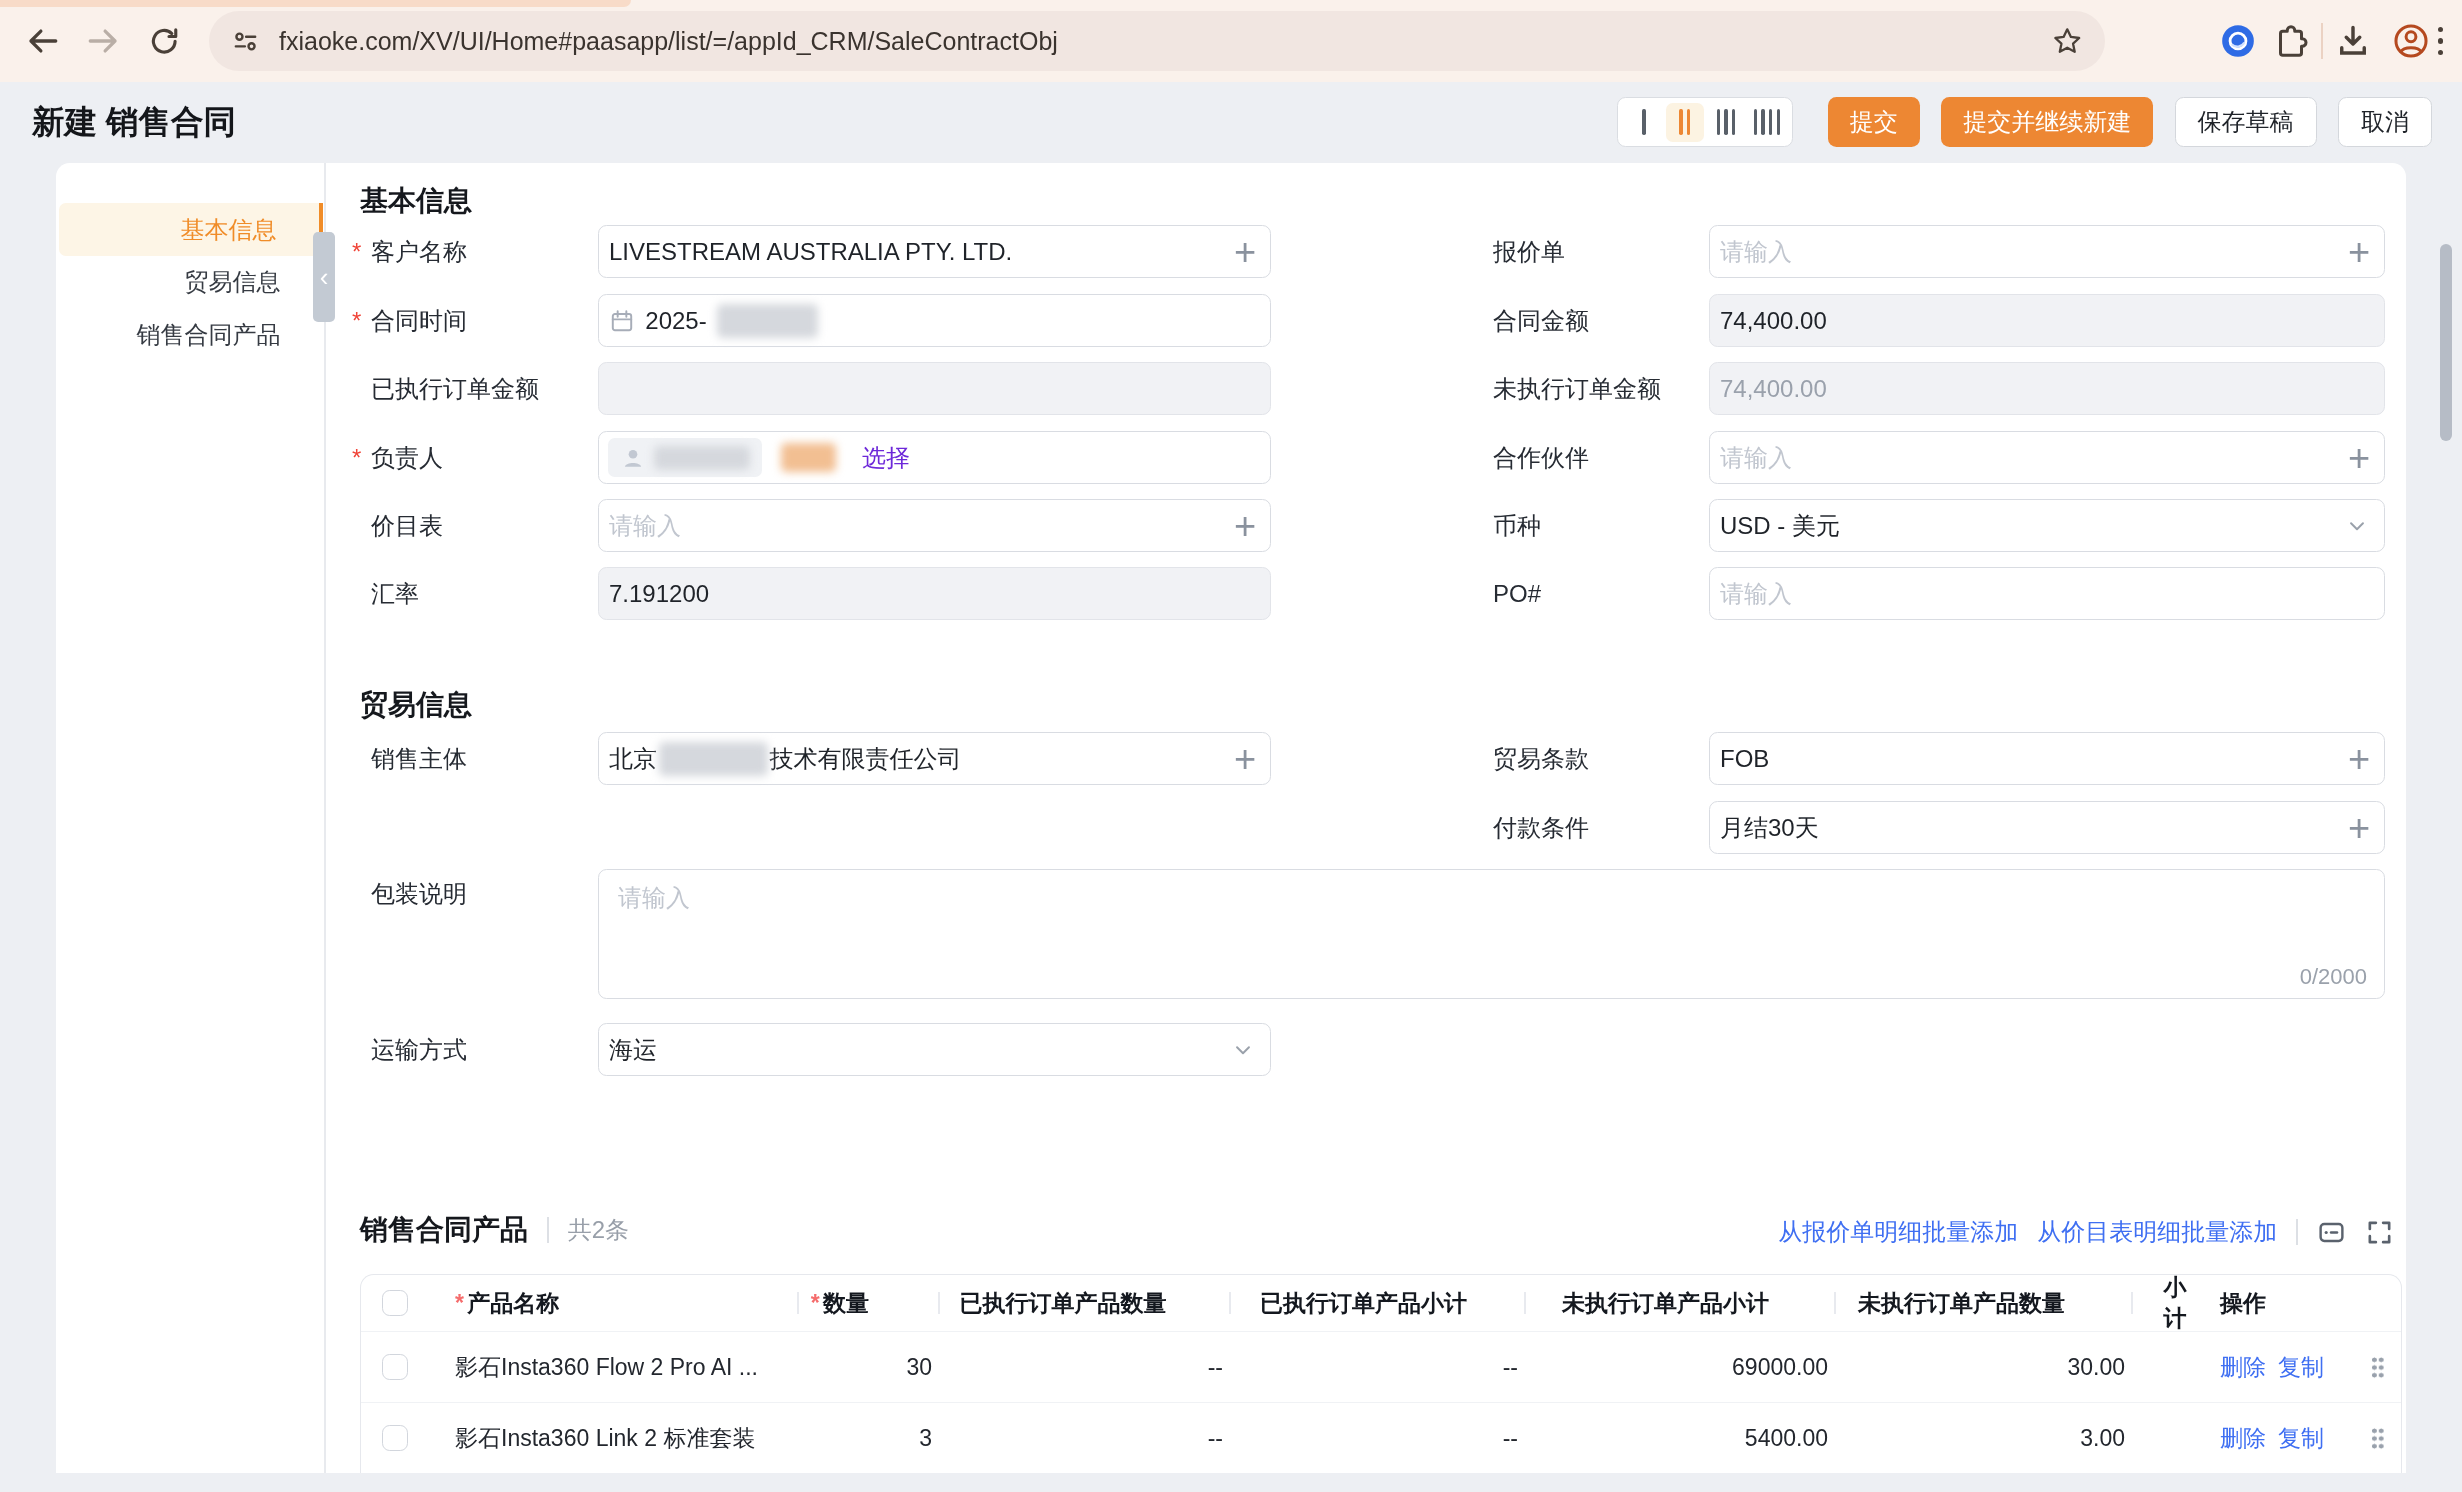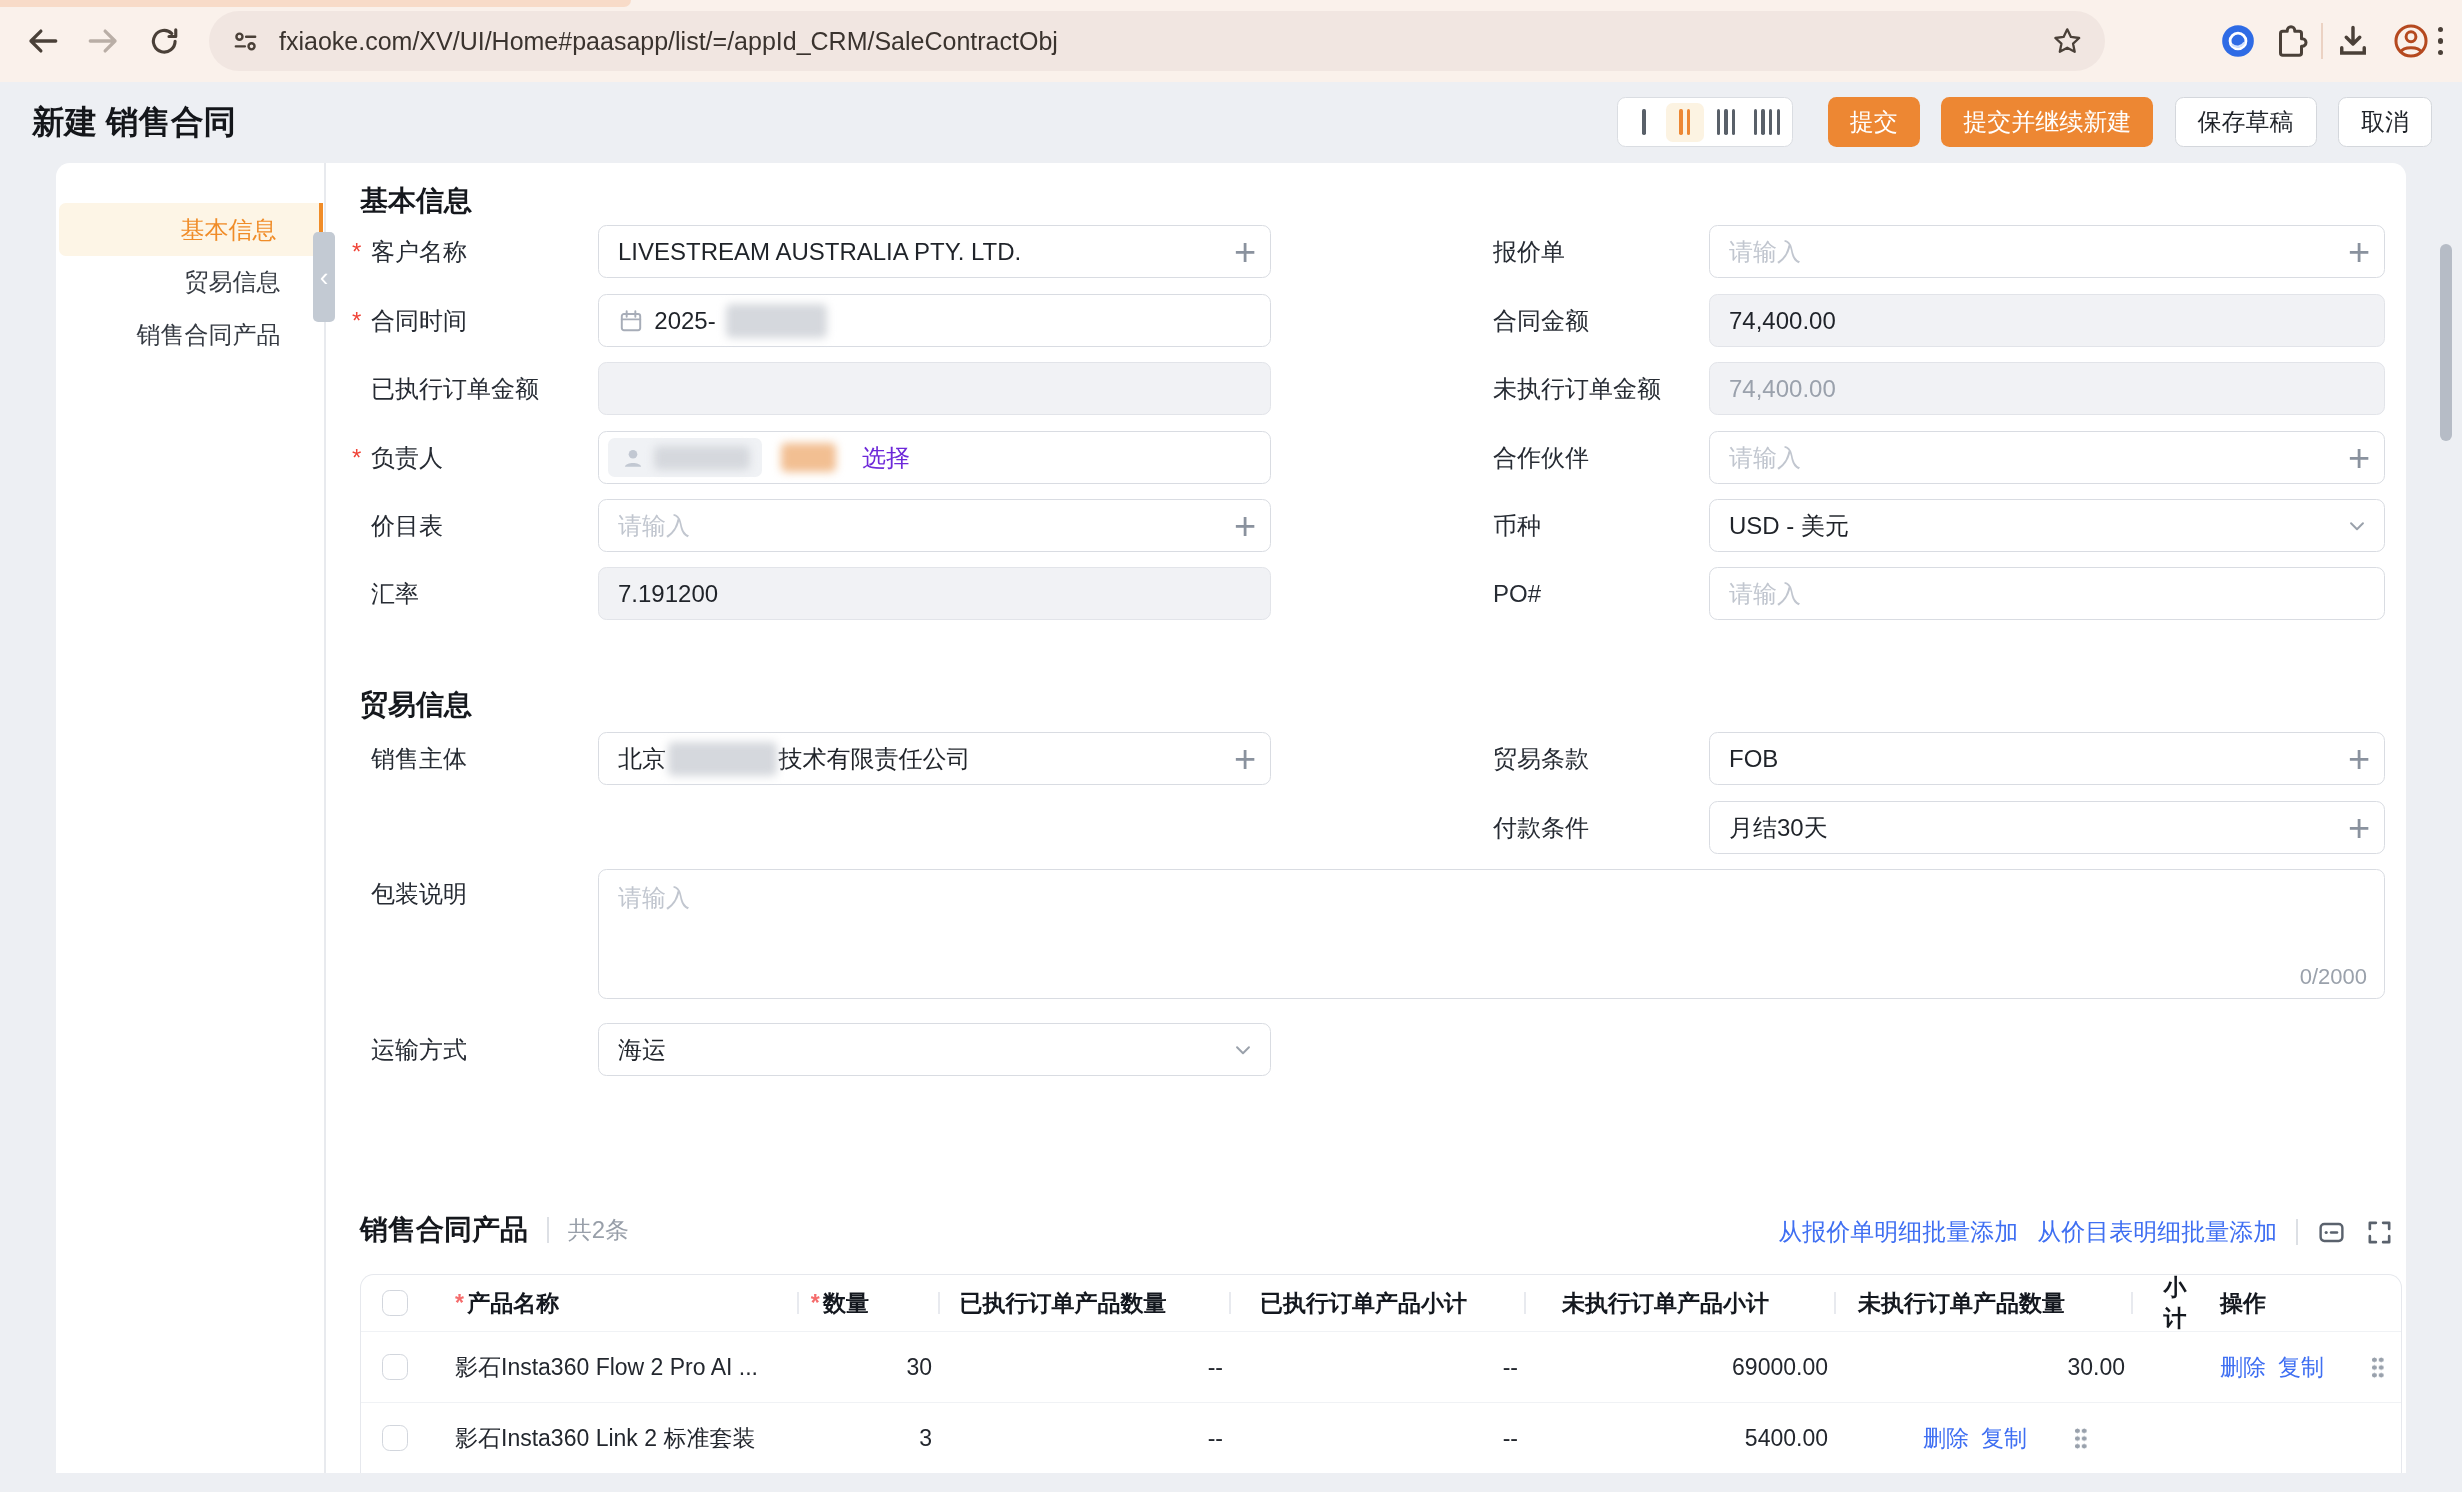--- a/index.html
+++ b/index.html
@@ -37,21 +37,21 @@
   .collapse-handle { position:absolute; left:257px; top:69px; width:22px; height:90px; background:#C3CAD3; border-radius:5.1px; color:#fff; font-size:26px; display:flex; align-items:center; justify-content:center; }
   .nav-item { position:absolute; left:3.4px; width:264px; height:53px; display:flex; align-items:center; justify-content:flex-end; padding-right:43px; font-size:24px; color:#363B43; }
   .nav-item.active { background:#FDF5E6; color:#F08C28; border-right:4.3px solid #F08C28; border-radius:6.8px 0 0 6.8px; }
 
   .sect-title { position:absolute; font-size:28px; font-weight:bold; color:#15181D; }
 
   .frow { position:absolute; display:flex; align-items:center; }
   .lbl { position:relative; font-size:24px; color:#262B33; padding-left:19px; flex:none; }
   .star { position:absolute; left:0; top:2.6px; color:#F04438; font-size:24px; }
   .hstar { color:#F56C6C; margin-right:3.4px; }
-  .in { position:relative; display:flex; align-items:center; height:53px; background:#fff; border:1.7px solid #D9DCE2; border-radius:8.5px; padding:0 50px 0 19px; font-size:24px; color:#1F2329; }
+  .in { position:relative; display:flex; align-items:center; height:53px; background:#fff; border:1.7px solid #D9DCE2; border-radius:8.5px; padding:0 50px 0 10px; font-size:24px; color:#1F2329; }
   .in.noicon { padding-right:19px; }
   .in.disabled { background:#F1F2F5; border-color:#E2E4E9; }
   .in .ph { color:#C1C6CF; }
   .in .muted { color:#9AA1AC; }
   .plus { position:absolute; right:13.7px; top:50%; transform:translateY(-50%); font-size:38px; font-weight:200; color:#8A929E; line-height:1; }
   .chev { position:absolute; right:13.7px; top:50%; transform:translateY(-50%); }
   .blur { display:inline-block; background:#D5D8DD; border-radius:5.1px; filter:blur(4.3px); }
   .blur.orange { background:#F2BF92; }
   .chip { display:flex; align-items:center; gap:8.5px; background:#F0F2F5; border-radius:6.8px; height:39px; padding:0 12px; }
   .sel-link { color:#6d28d9; margin-left:26px; }
@@ -424,20 +424,21 @@
 
       <div class="trow tbody-row">
         <div class="cell c-check">
             <span class="checkbox"></span>
           </div>
         <div class="cell c-name">影石Insta360 Link 2 标准套装</div>
         <div class="cell c-qty r">3</div>
         <div class="cell c-eq r">--</div>
         <div class="cell c-es r">--</div>
         <div class="cell c-us r">5400.00</div>
+        <div class="cell c-uq r">3.00</div>
         <div class="cell c-sub"></div>
         <div class="cell c-ops">
           <span class="blue-link" style="font-size:23px">删除</span>
           <span class="blue-link" style="font-size:23px">复制</span>
         </div>
         <div class="cell c-drag">
             <span class="draghandle"></span>
           </div>
       </div>
     </div>

